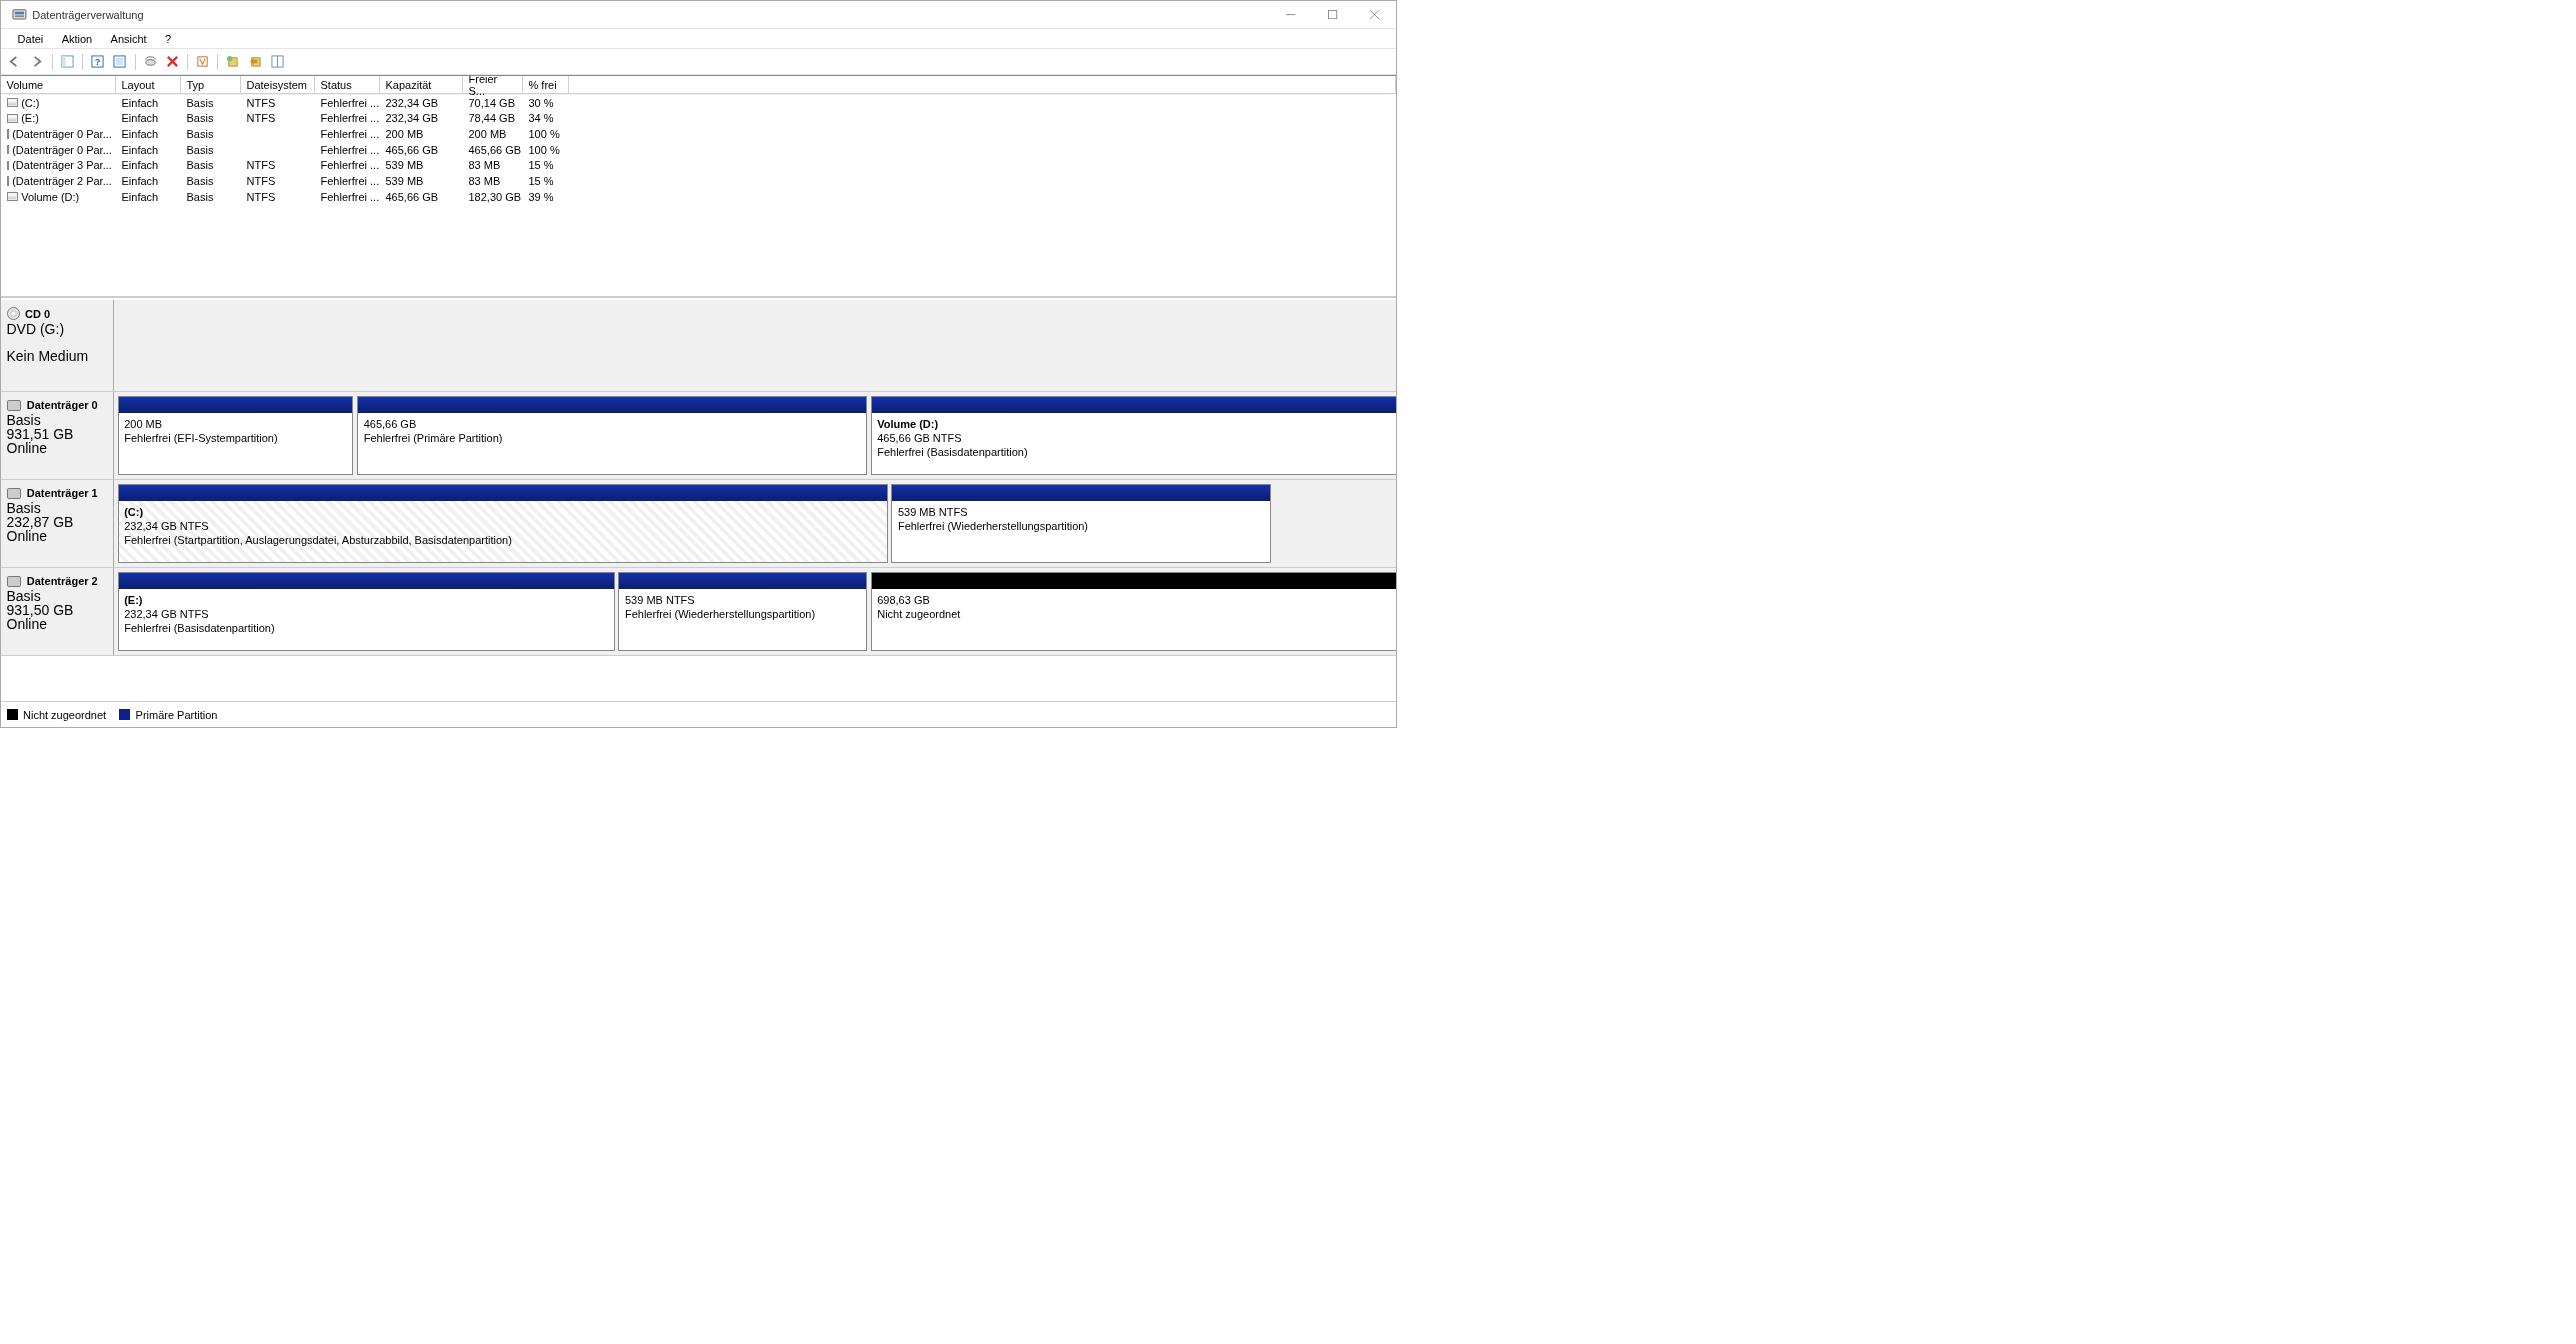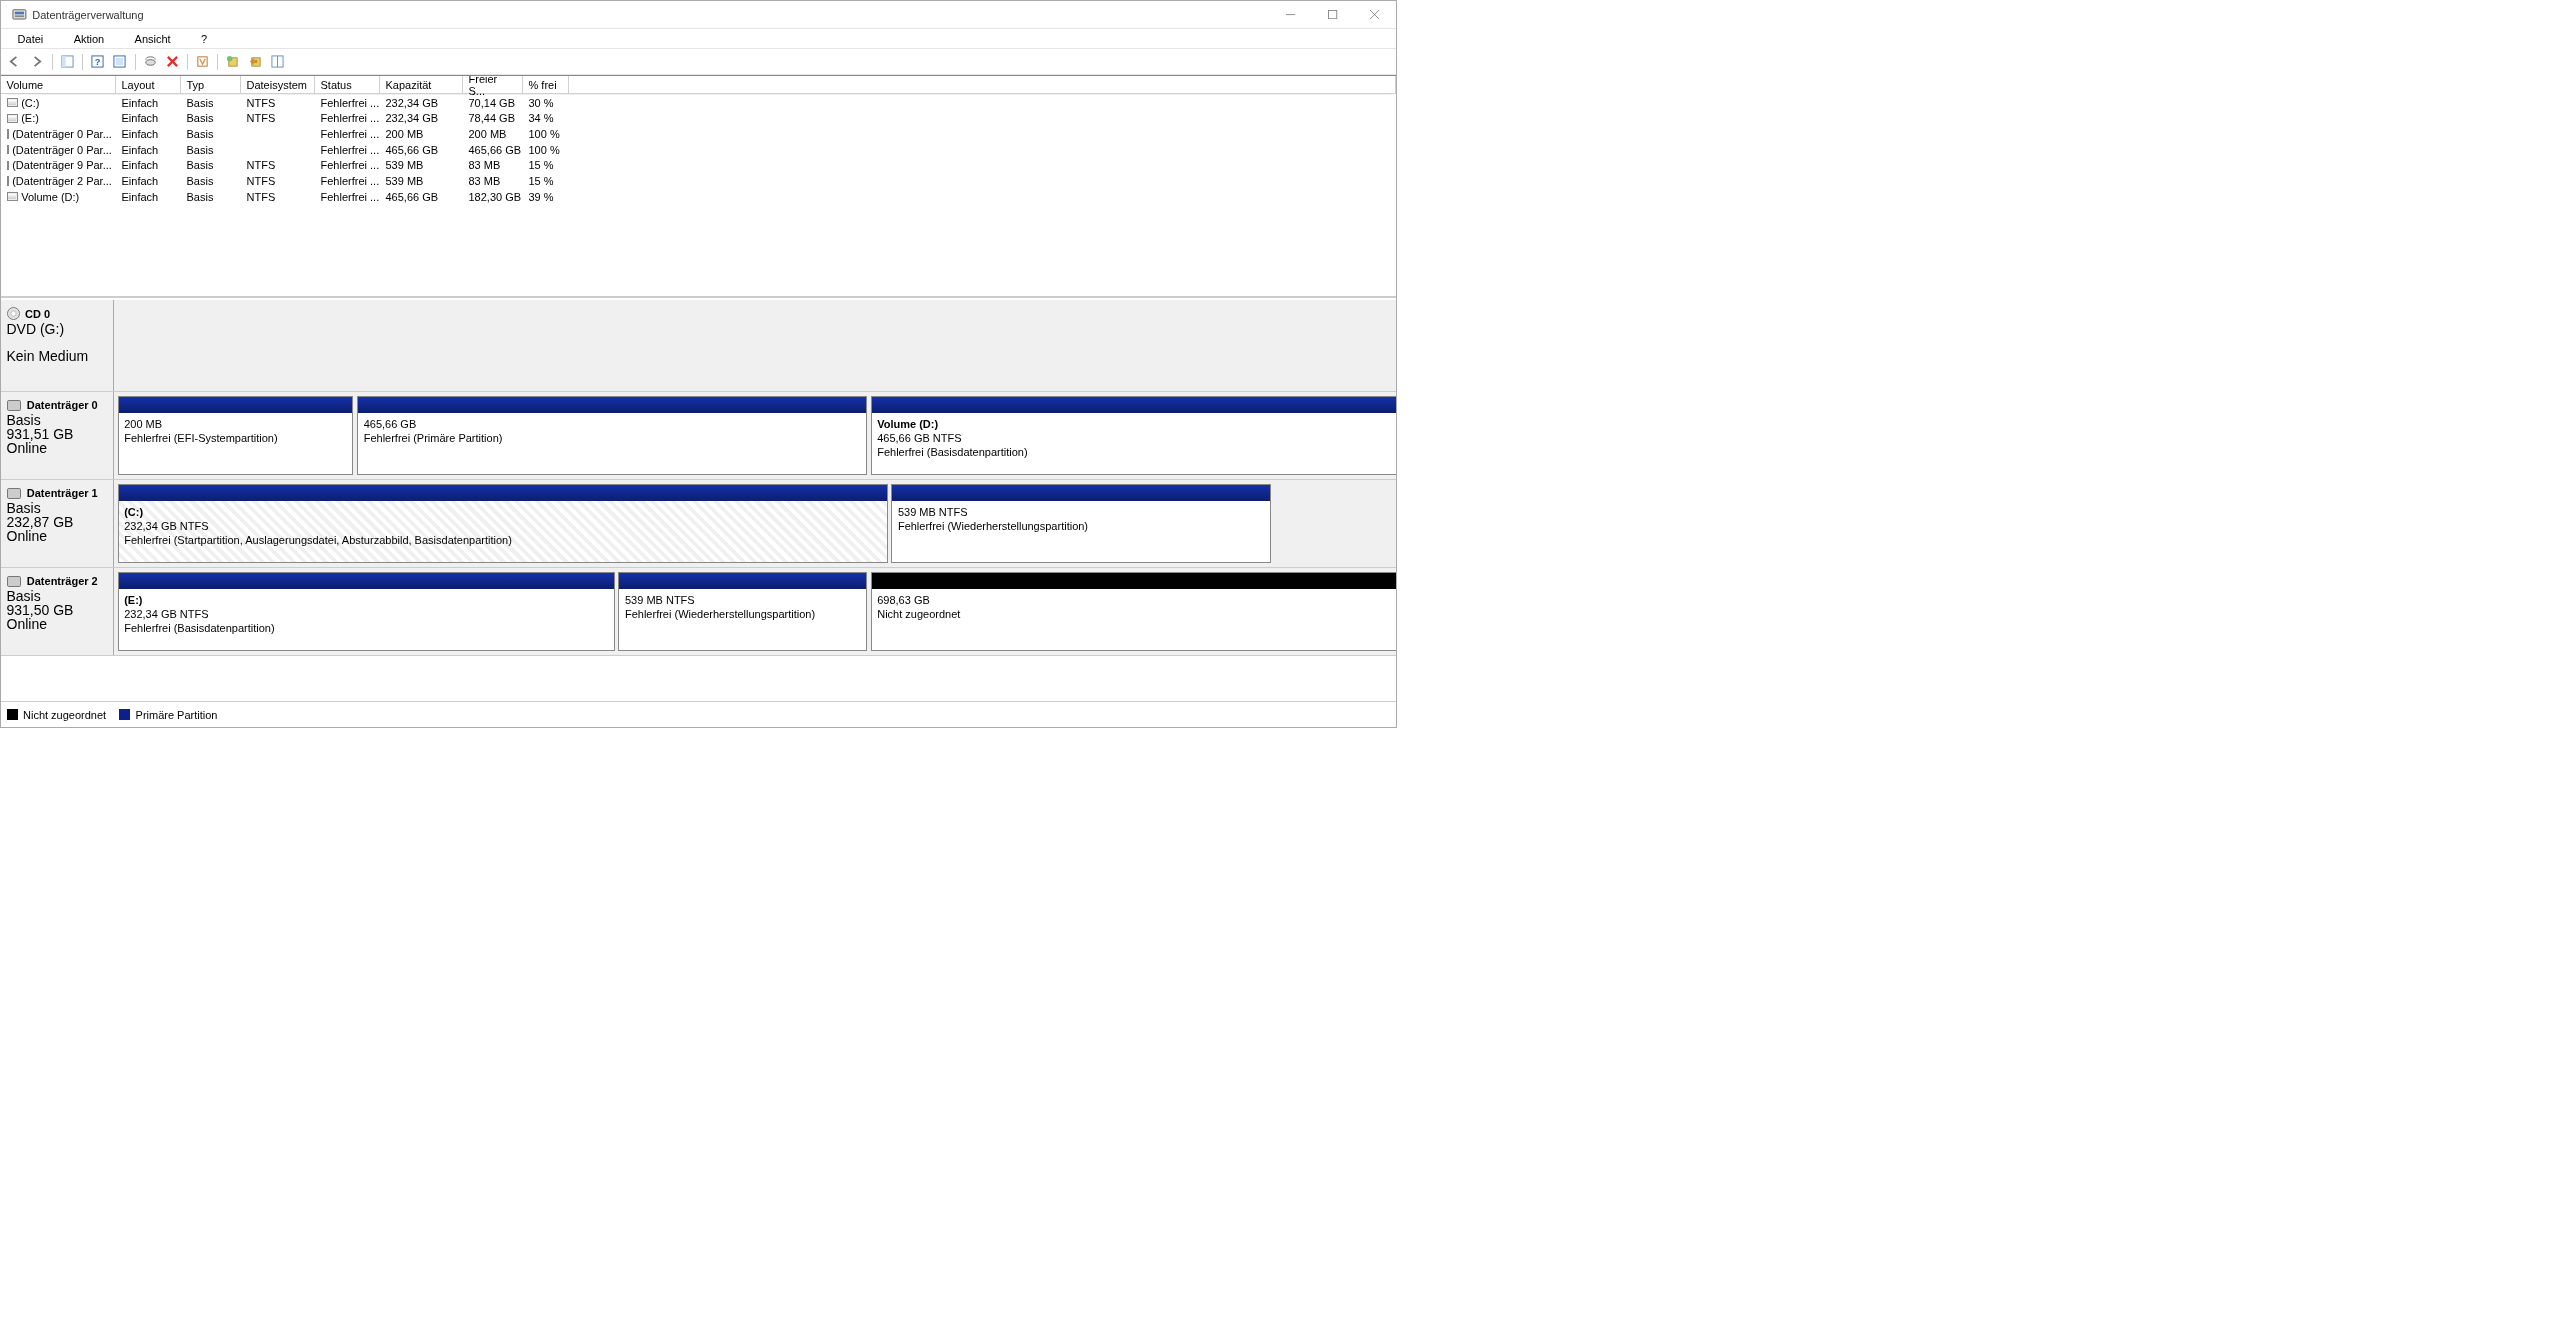--- a/index.html
+++ b/index.html
@@ -7,21 +7,21 @@
   .window { width: 1397px; height: 728px; display: flex; flex-direction: column; border: 0.9px solid #aaa; }
   
   
   .titlebar { height: 28px; display: flex; align-items: center; padding: 0 0 0 11px; border-bottom: 0.9px solid #e5e5e5; }
   .titlebar-icon { width: 14.8px; height: 14.8px; margin-right: 5.5px; display: inline-flex; align-items: center; justify-content: center; }
   .titlebar-title { font-size: 11px; color: #333; flex: 1; }
   .win-controls { display: flex; height: 100%; }
   .win-btn { width: 42px; display: flex; align-items: center; justify-content: center; color: #888; }
   
   
-  .menubar { height: 20.3px; display: flex; align-items: center; padding: 0 7.4px; gap: 12px; border-bottom: 0.9px solid #e5e5e5; }
+  .menubar { height: 20.3px; display: flex; align-items: center; padding: 0 7.4px; gap: 0; border-bottom: 0.9px solid #e5e5e5; }
   .menu-item { padding: 1.8px 9.2px; font-size: 11px; }
   
   
   .toolbar { height: 26px; display: flex; align-items: center; padding: 0 3.7px; gap: 1.8px; border-bottom: 0.9px solid #e5e5e5; }
   .tool-btn { width: 20.3px; height: 20.3px; display: flex; align-items: center; justify-content: center; border: 0.9px solid transparent; }
   .tool-sep { width: 0.9px; height: 16.6px; background: #ccc; margin: 0 2.8px; }
   
   
   .content { flex: 1; display: flex; flex-direction: column; border-top: 0.9px solid #888; }
   
@@ -237,21 +237,21 @@
             <div class="vc vh-typ">Basis</div>
             <div class="vc vh-fs"></div>
             <div class="vc vh-stat">Fehlerfrei ...</div>
             <div class="vc vh-cap">465,66 GB</div>
             <div class="vc vh-free">465,66 GB</div>
             <div class="vc vh-pct">100 %</div>
           </div>
           <div class="vol-row">
             <div class="vc vh-vol">
               <span class="vol-icon"></span>
-              <span>(Datenträger 9 Par...</span>
+              <span>(Datenträger 3 Par...</span>
             </div>
             <div class="vc vh-lay">Einfach</div>
             <div class="vc vh-typ">Basis</div>
             <div class="vc vh-fs">NTFS</div>
             <div class="vc vh-stat">Fehlerfrei ...</div>
             <div class="vc vh-cap">539 MB</div>
             <div class="vc vh-free">83 MB</div>
             <div class="vc vh-pct">15 %</div>
           </div>
           <div class="vol-row">

